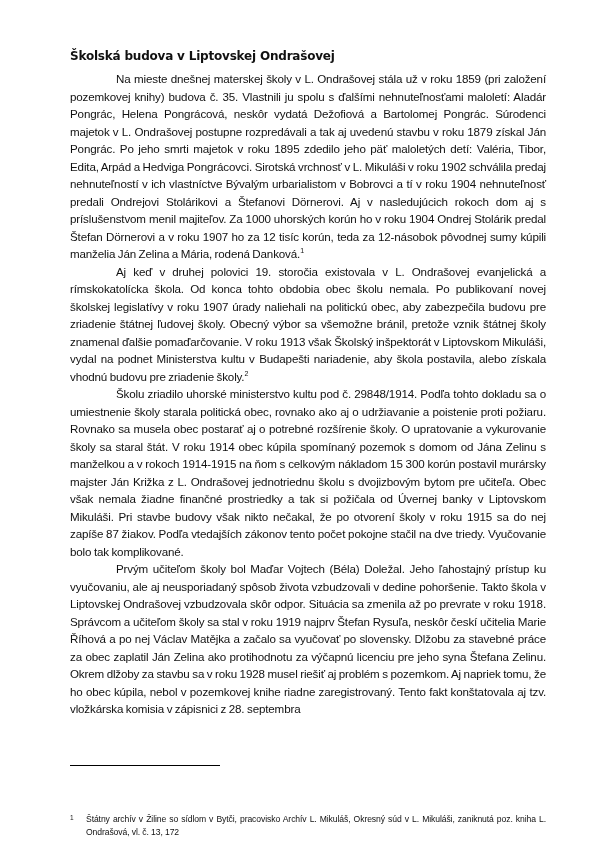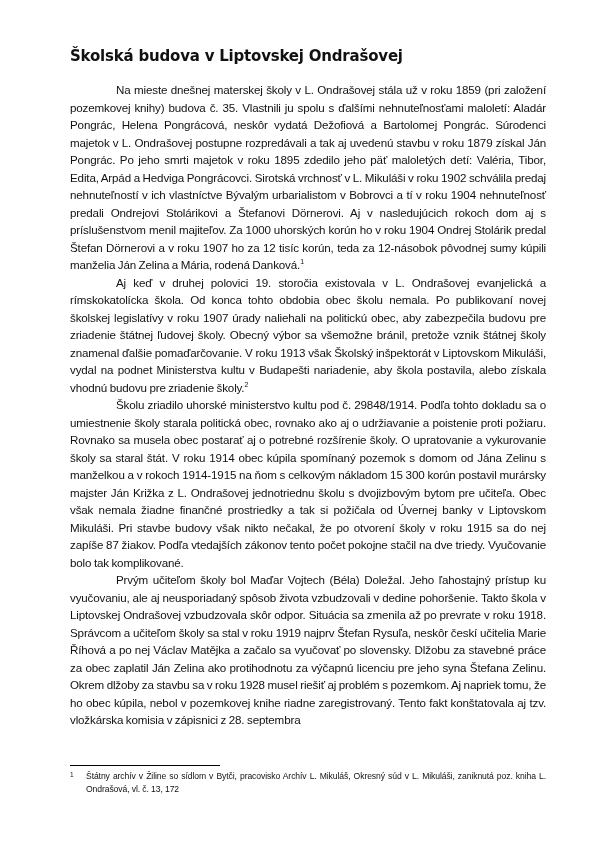--- a/index.html
+++ b/index.html
@@ -6,39 +6,39 @@
   body { width: 613px; height: 866px; position: relative; overflow: hidden; }
   .page {
     position: absolute; left: 0; top: 0; width: 613px; height: 866px; background: #ffffff;
   }
   .content {
     position: absolute; left: 70px; top: 47px; width: 476px;
     font-family: "Liberation Sans", sans-serif; color: #111;
   }
   .title {
     font-family: "DejaVu Sans", sans-serif;
-    font-weight: bold; font-size: 15px; letter-spacing: -0.2px;
-    margin: 0 0 16px 0; line-height: 18px;
+    font-weight: bold; font-size: 12px; letter-spacing: -0.2px;
+    margin: 0 0 5px 0; line-height: 18px;
   }
   .para {
     font-size: 11.6px; line-height: 17.5px; text-align: justify;
     margin: 0; text-indent: 46px; letter-spacing: -0.15px;
     word-spacing: -0.5px;
   }
   sup { font-size: 7px; line-height: 0; vertical-align: 5px; }
   .fn-rule {
     position: absolute; left: 70px; top: 765px; width: 150px; height: 0;
     border-top: 1px solid #000;
   }
   .footnotes {
     position: absolute; left: 70px; top: 770px; width: 476px;
     font-family: "Liberation Sans", sans-serif; color: #111;
     font-size: 8.6px; line-height: 13.3px;
   }
-  .fn { position: relative; padding-left: 16px; text-align: justify; letter-spacing: -0.1px; }
+  .fn { position: relative; padding-left: 16px; text-align: justify; letter-spacing: -0.1px; margin-top: 43px; }
   .fn-num { position: absolute; left: 0; top: -2px; font-size: 6.5px; }
 </style>
 </head>
 <body>
 
 <div class="page">
   <div class="content">
     <h1 class="title">Školská budova v Liptovskej Ondrašovej</h1>
 
     <p class="para"><span>Na mieste dnešnej materskej školy v L. Ondrašovej stála už v roku 1859 (pri založení pozemkovej knihy) budova č. 35. Vlastnili ju spolu s ďalšími nehnuteľnosťami maloletí: Aladár Pongrác, Helena Pongrácová, neskôr vydatá Dežofiová a Bartolomej Pongrác. Súrodenci majetok v L. Ondrašovej postupne rozpredávali a tak aj uvedenú stavbu v roku 1879 získal Ján Pongrác. Po jeho smrti majetok v roku 1895 zdedilo jeho päť maloletých detí: Valéria, Tibor, Edita, Arpád a Hedviga Pongrácovci. Sirotská vrchnosť v L. Mikuláši v roku 1902 schválila predaj nehnuteľností v ich vlastníctve Bývalým urbarialistom v Bobrovci a tí v roku 1904 nehnuteľnosť predali Ondrejovi Stolárikovi a Štefanovi Dörnerovi. Aj v nasledujúcich rokoch dom aj s príslušenstvom menil majiteľov. Za 1000 uhorských korún ho v roku 1904 Ondrej Stolárik predal Štefan Dörnerovi a v roku 1907 ho za 12 tisíc korún, teda za 12-násobok pôvodnej sumy kúpili manželia Ján Zelina a Mária, rodená Danková.</span><sup>1</sup></p>

